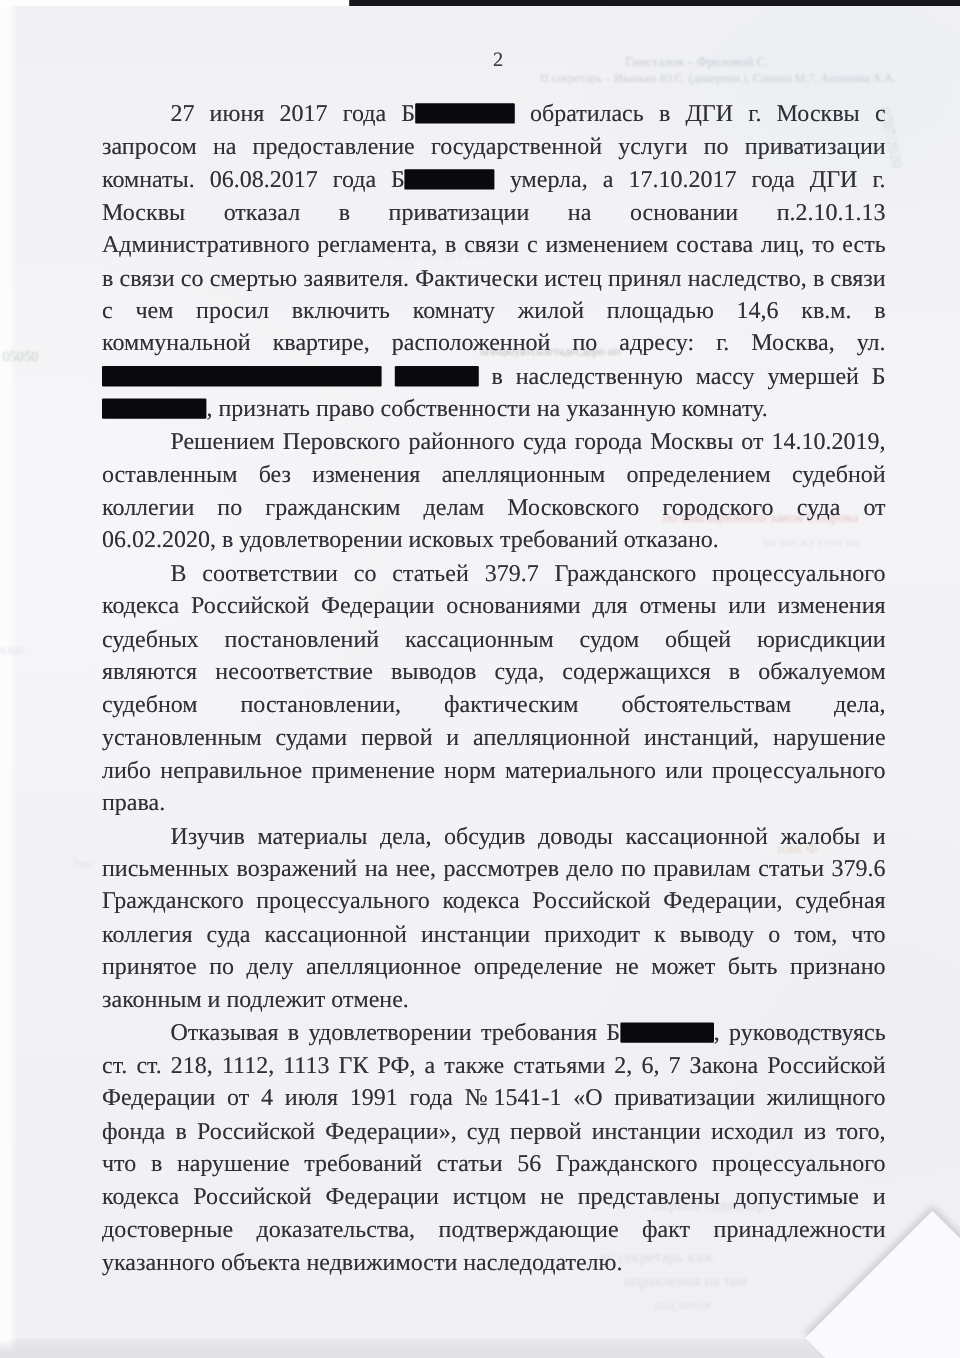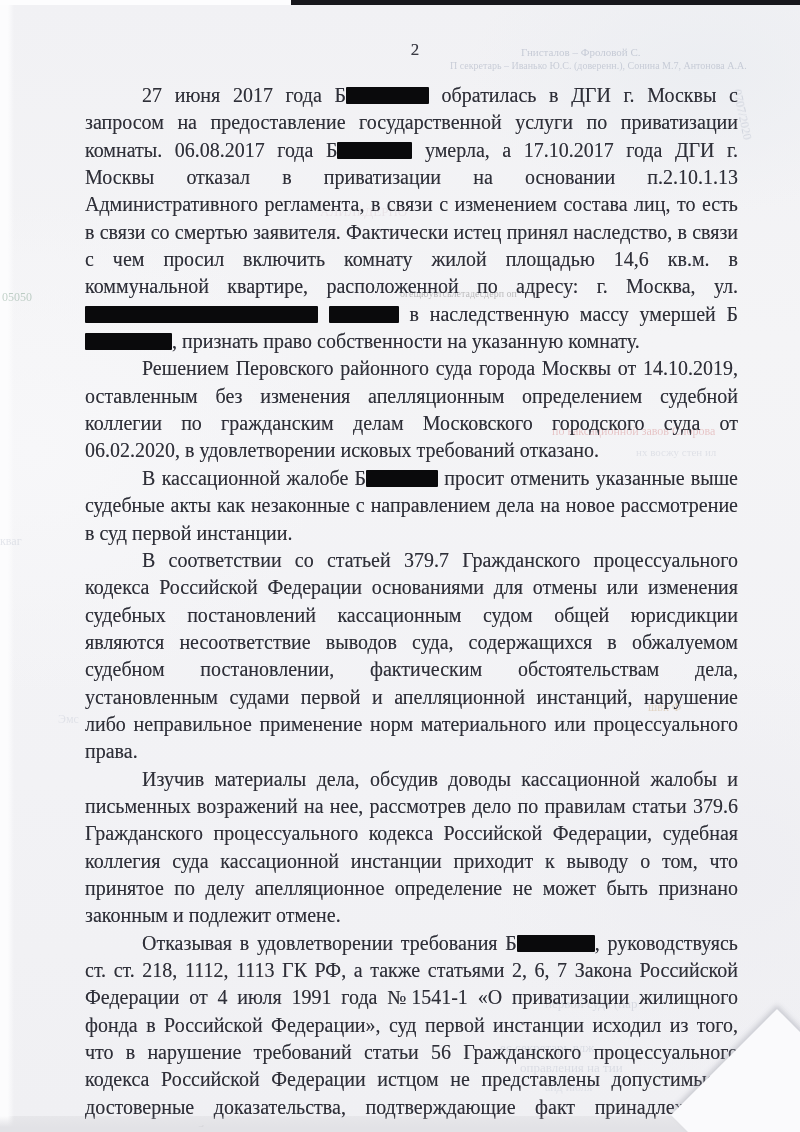--- a/index.html
+++ b/index.html
@@ -81,20 +81,19 @@
     <span class="ghost" style="left: 500px; top: 1040px; font-size: 13px; opacity: 0.22; color: rgb(141, 151, 173);">ес секретарь влж</span>
     <span class="ghost" style="left: 520px; top: 1060px; font-size: 13px; opacity: 0.22; color: rgb(141, 151, 173); text-align: center;">оправления на тии</span>
     <span class="ghost" style="left: 545px; top: 1080px; font-size: 12px; opacity: 0.18; color: rgb(141, 151, 173);">апд июля</span>
   </div>
 
 <div class="page-number">2</div>
 
 <div class="doc-body" id="doc-body">
     <p>27 июня 2017 года Б<span class="redact" style="width: 83px;"></span> обратилась в ДГИ г. Москвы с запросом на предоставление государственной услуги по приватизации комнаты. 06.08.2017 года Б<span class="redact" style="width: 75px;"></span> умерла, а 17.10.2017 года ДГИ г. Москвы отказал в приватизации на основании п.2.10.1.13 Административного регламента, в связи с изменением состава лиц, то есть в связи со смертью заявителя. Фактически истец принял наследство, в связи с чем просил включить комнату жилой площадью 14,6 кв.м. в коммунальной квартире, расположенной по адресу: г. Москва, ул. <span class="redact" style="width: 233px;"></span> <span class="redact" style="width: 70px;"></span> в наследственную массу умершей Б<span class="redact" style="width: 87px;"></span>, признать право собственности на указанную комнату.</p>
     <p>Решением Перовского районного суда города Москвы от 14.10.2019, оставленным без изменения апелляционным определением судебной коллегии по гражданским делам Московского городского суда от 06.02.2020, в удовлетворении исковых требований отказано.</p>
-    <p>В кассационной жалобе Б<span class="redact" style="width: 72px;"></span> просит отменить указанные выше судебные акты как незаконные с направлением дела на новое рассмотрение в суд первой инстанции.</p>
     <p>В соответствии со статьей 379.7 Гражданского процессуального кодекса Российской Федерации основаниями для отмены или изменения судебных постановлений кассационным судом общей юрисдикции являются несоответствие выводов суда, содержащихся в обжалуемом судебном постановлении, фактическим обстоятельствам дела, установленным судами первой и апелляционной инстанций, нарушение либо неправильное применение норм материального или процессуального права.</p>
     <p>Изучив материалы дела, обсудив доводы кассационной жалобы и письменных возражений на нее, рассмотрев дело по правилам статьи 379.6 Гражданского процессуального кодекса Российской Федерации, судебная коллегия суда кассационной инстанции приходит к выводу о том, что принятое по делу апелляционное определение не может быть признано законным и подлежит отмене.</p>
     <p>Отказывая в удовлетворении требования Б<span class="redact" style="width: 78px;"></span>, руководствуясь ст. ст. 218, 1112, 1113 ГК РФ, а также статьями 2, 6, 7 Закона Российской Федерации от 4 июля 1991 года №1541-1 «О приватизации жилищного фонда в Российской Федерации», суд первой инстанции исходил из того, что в нарушение требований статьи 56 Гражданского процессуального кодекса Российской Федерации истцом не представлены допустимые и достоверные доказательства, подтверждающие факт принадлежности указанного объекта недвижимости наследодателю.</p>
   </div>
 
 <div class="bottom-shade"></div>
 <div class="page-fold"></div>
 
 </body></html>

